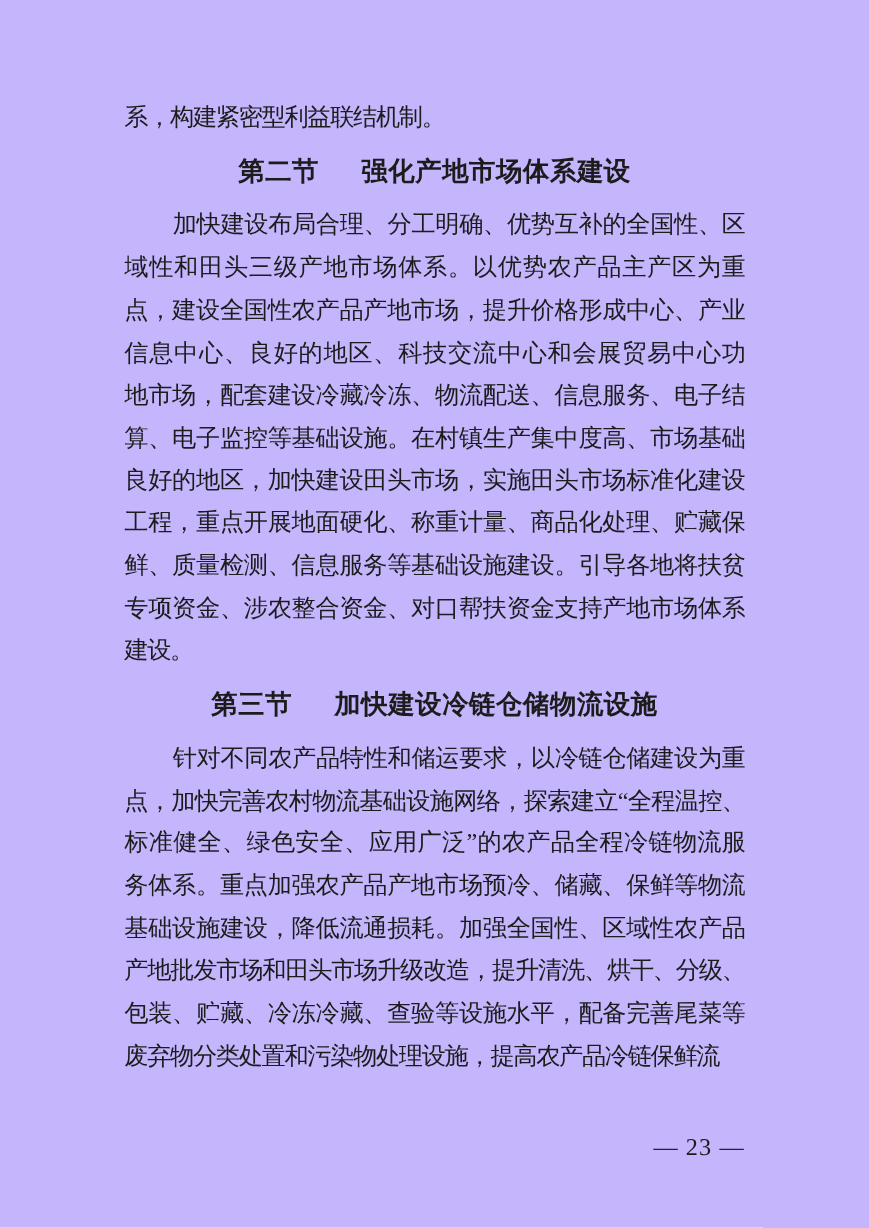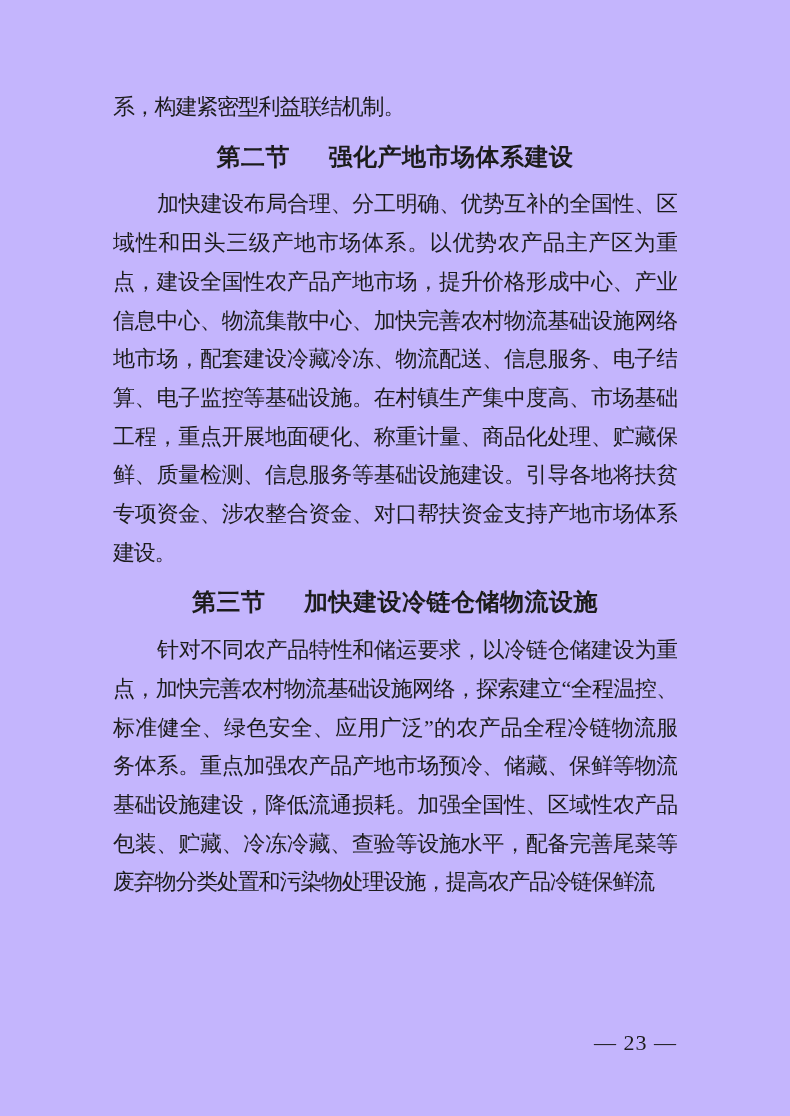--- a/index.html
+++ b/index.html
@@ -80,39 +80,41 @@
     <div class="cont-line">系，构建紧密型利益联结机制。</div>
 
     <div class="section-heading">
       <span>第二节</span><span class="heading-title">强化产地市场体系建设</span>
     </div>
 
     <div class="para">
         <div class="line first">加快建设布局合理、分工明确、优势互补的全国性、区</div>
         <div class="line">域性和田头三级产地市场体系。以优势农产品主产区为重</div>
         <div class="line">点，建设全国性农产品产地市场，提升价格形成中心、产业</div>
-        <div class="line">信息中心、物流集散中心、加快完善农村物流基础设施网络</div>
+        <div class="line">信息中心、良好的地区、科技交流中心和会展贸易中心功</div>
         <div class="line">地市场，配套建设冷藏冷冻、物流配送、信息服务、电子结</div>
         <div class="line">算、电子监控等基础设施。在村镇生产集中度高、市场基础</div>
+        <div class="line">良好的地区，加快建设田头市场，实施田头市场标准化建设</div>
         <div class="line">工程，重点开展地面硬化、称重计量、商品化处理、贮藏保</div>
         <div class="line">鲜、质量检测、信息服务等基础设施建设。引导各地将扶贫</div>
         <div class="line">专项资金、涉农整合资金、对口帮扶资金支持产地市场体系</div>
         <div class="line last">建设。</div>
       </div>
 
     <div class="section-heading">
       <span>第三节</span><span class="heading-title">加快建设冷链仓储物流设施</span>
     </div>
 
     <div class="para">
         <div class="line first">针对不同农产品特性和储运要求，以冷链仓储建设为重</div>
         <div class="line">点，加快完善农村物流基础设施网络，探索建立“全程温控、</div>
         <div class="line">标准健全、绿色安全、应用广泛”的农产品全程冷链物流服</div>
         <div class="line">务体系。重点加强农产品产地市场预冷、储藏、保鲜等物流</div>
         <div class="line">基础设施建设，降低流通损耗。加强全国性、区域性农产品</div>
+        <div class="line">产地批发市场和田头市场升级改造，提升清洗、烘干、分级、</div>
         <div class="line">包装、贮藏、冷冻冷藏、查验等设施水平，配备完善尾菜等</div>
         <div class="line last">废弃物分类处置和污染物处理设施，提高农产品冷链保鲜流</div>
       </div>
 
   </div>
 
   <div class="page-num">— 23 —</div>
 </div>
 
 </body></html>

